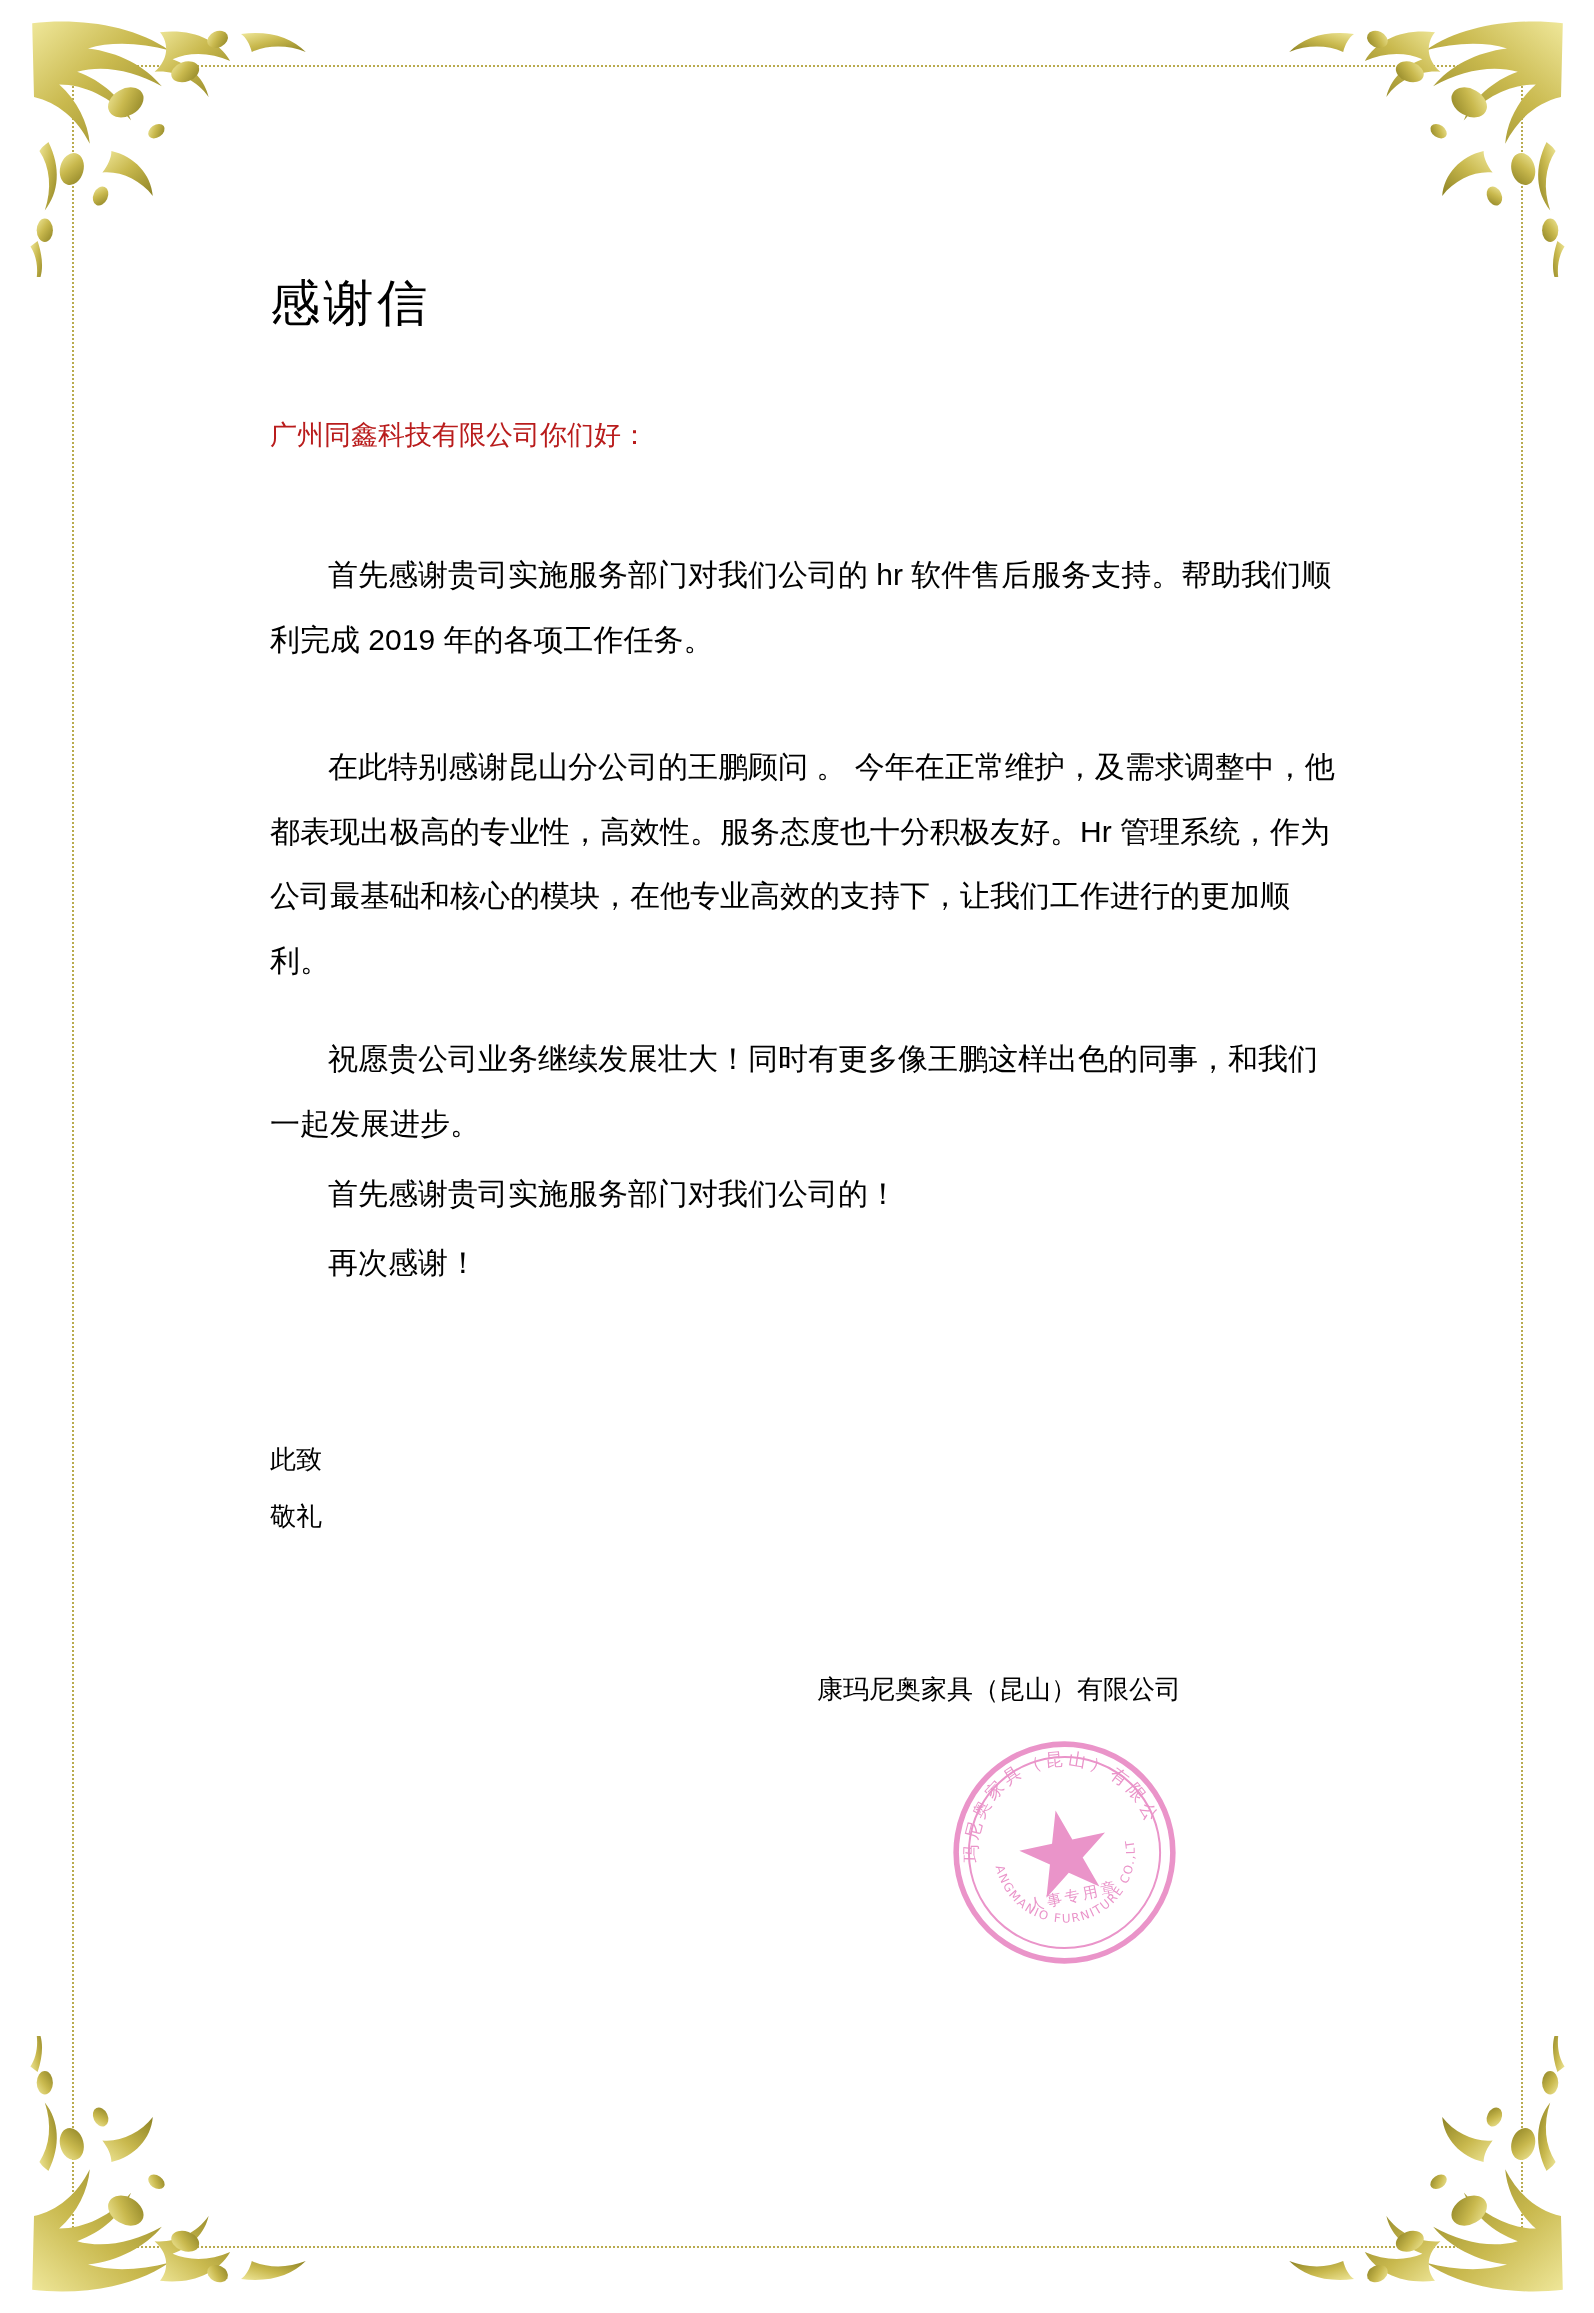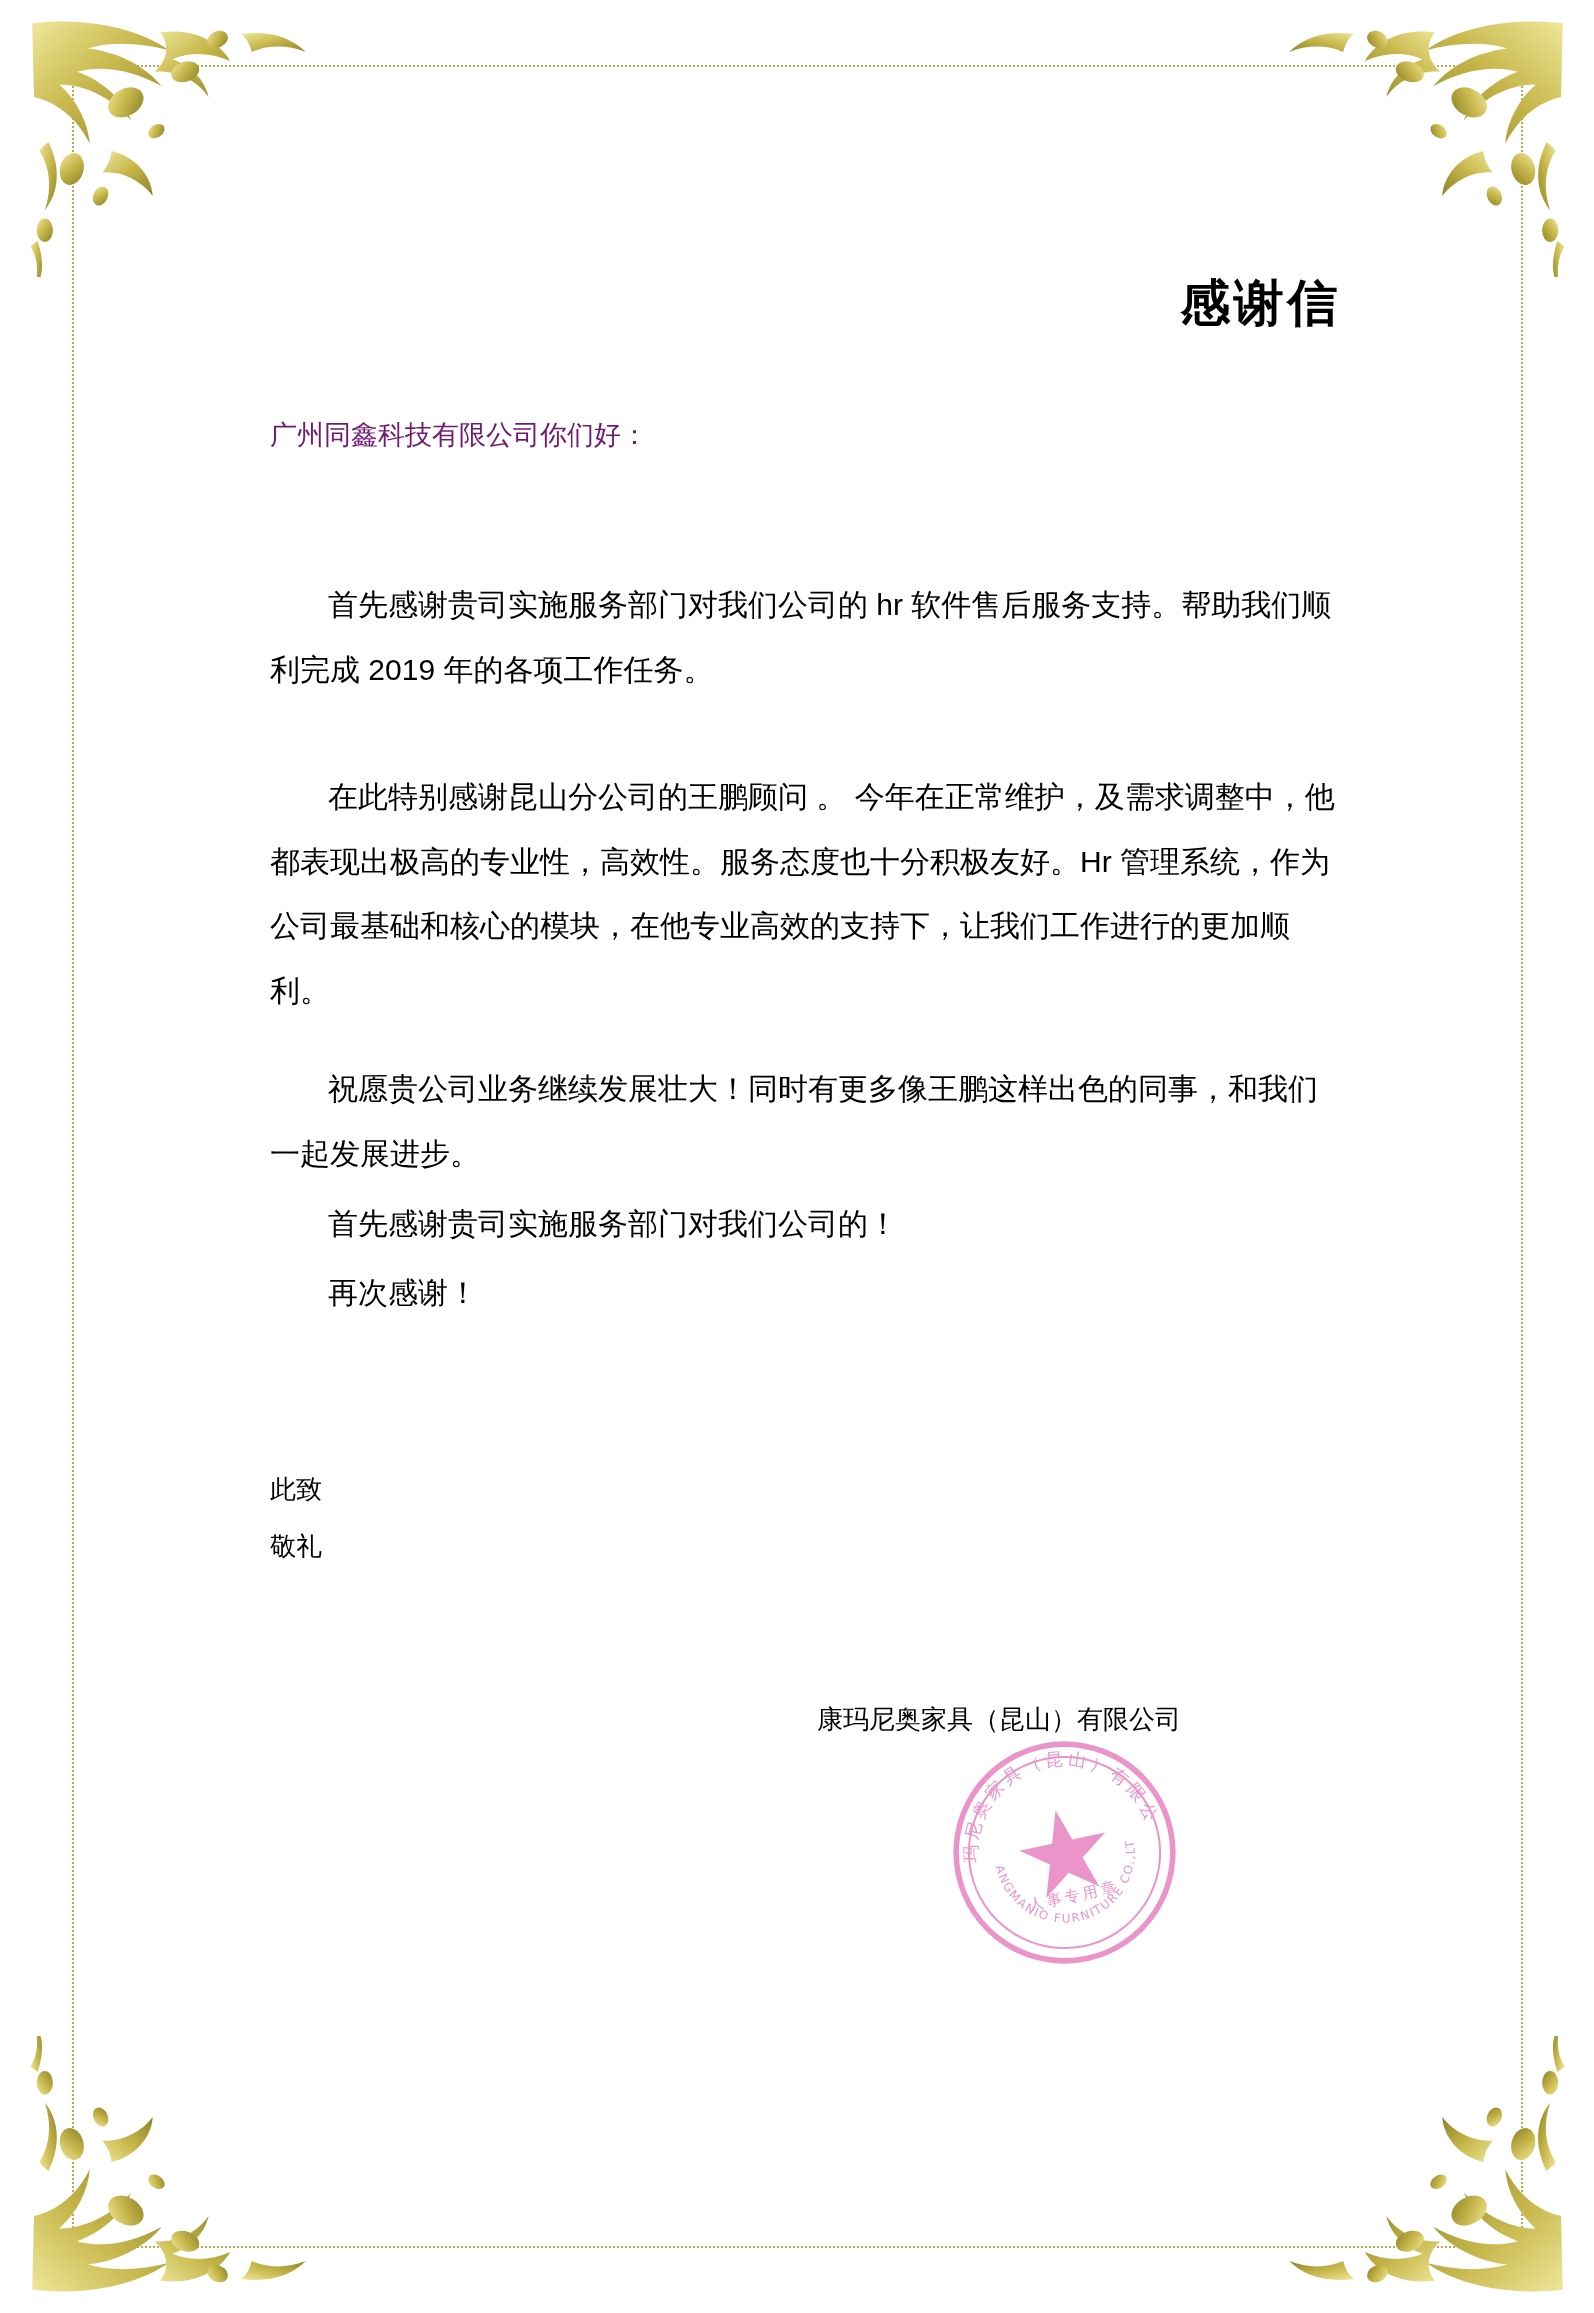--- a/index.html
+++ b/index.html
@@ -42,32 +42,32 @@
   .corner-br { right: 25px; bottom: 16px; transform: scale(-1, -1); }
 
   
   .content {
     position: absolute;
     left: 270px;
     top: 270px;
     width: 1071px;
   }
   .doc-title {
-    text-align: right;
+    text-align: left;
     font-size: 50px;
-    font-weight: bold;
+    font-weight: normal;
     letter-spacing: 3.6px;
     color: #000;
     margin: 0 0 77px 0;
     font-family: "DejaVu Sans", "Liberation Sans", sans-serif;
   }
   .salutation {
     font-size: 27px;
-    color: #701a75;
-    margin: 0 0 116px 0;
+    color: #b91c1c;
+    margin: 0 0 86px 0;
     line-height: 1.6;
   }
   .para {
     font-size: 30px;
     line-height: 2.15;
     color: #000;
     margin: 0 0 34px 0;
     text-indent: 58px;
   }
   .para.tight { margin-bottom: 5.4px; }

